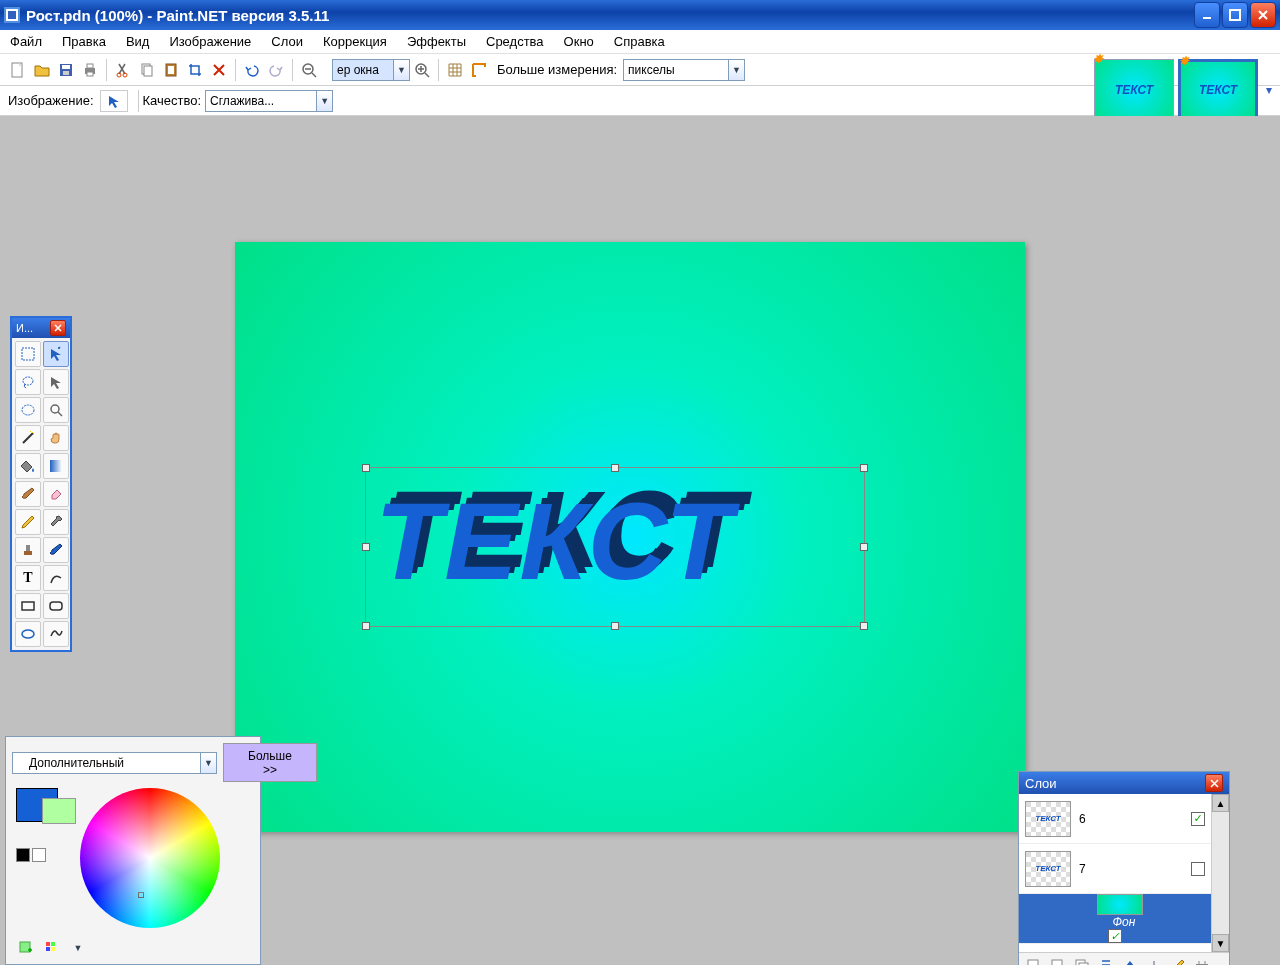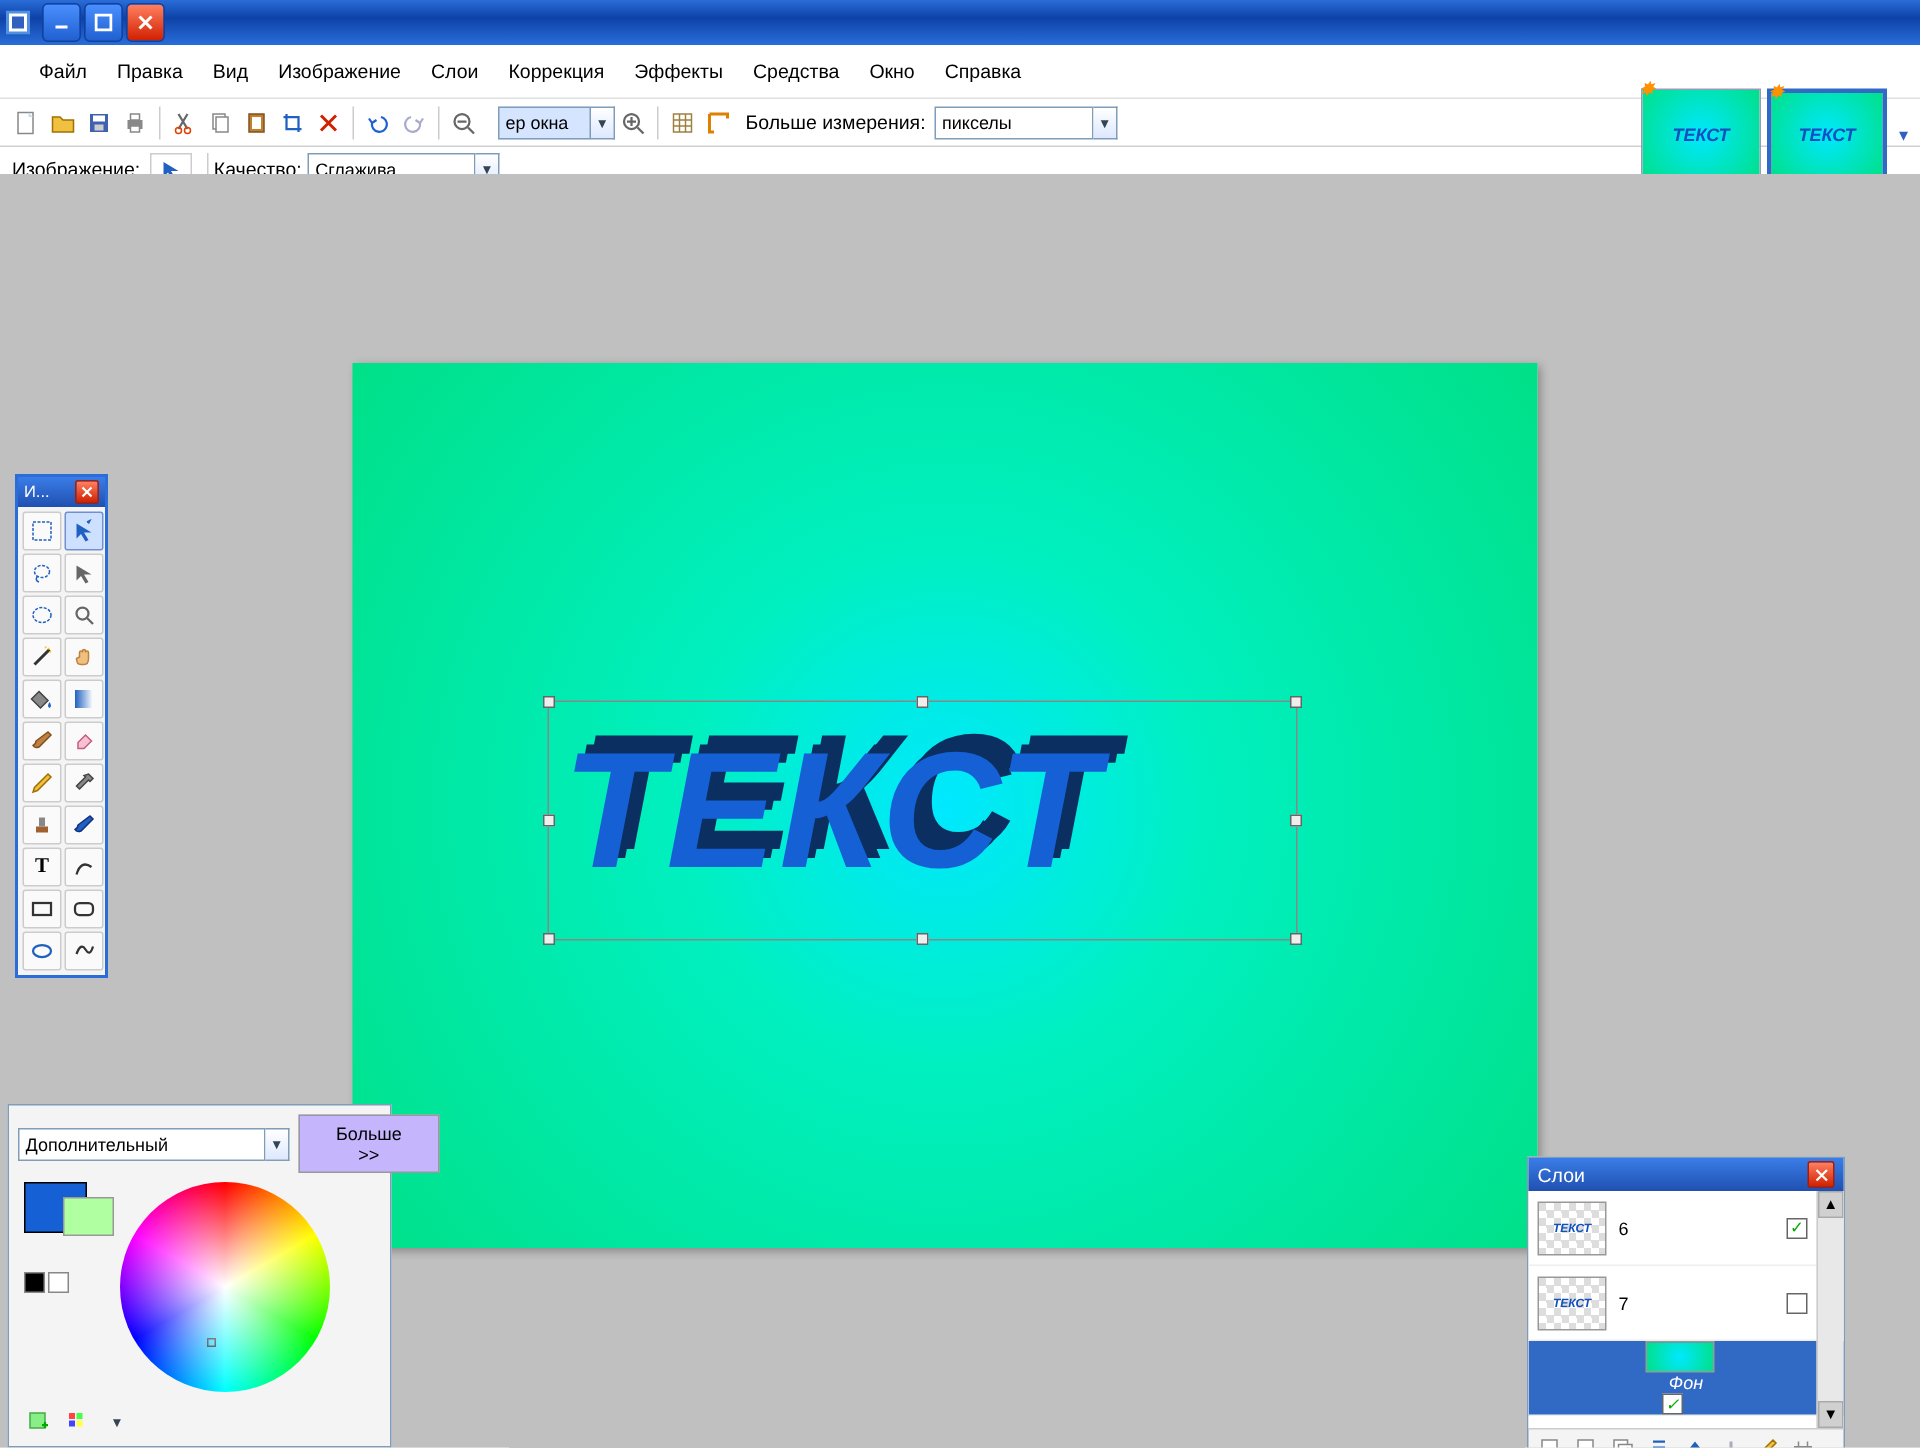--- a/index.html
+++ b/index.html
@@ -8,21 +8,21 @@
 
 .titlebar { height: 30px; background: linear-gradient(to bottom, #2a6dd8, #0d42a8 40%, #2a6dd8); display: flex; align-items: center; padding: 0 4px; }
 .titlebar-icon { width: 16px; height: 16px; margin-right: 6px; }
 .titlebar-text { color: #fff; font-weight: bold; font-size: 15px; flex: 1; }
 .win-btn { width: 26px; height: 26px; margin-left: 2px; border: 1px solid #1040a0; border-radius: 4px; display: flex; align-items: center; justify-content: center; }
 .win-min { background: linear-gradient(#4a8fff,#2060d0); }
 .win-max { background: linear-gradient(#4a8fff,#2060d0); }
 .win-close { background: linear-gradient(#ff8060,#d02000); }
 
 
-.menubar { height: 36px; background: #fff; display: flex; align-items: center; padding: 0 16px; font-size: 13px; border-bottom: 1px solid #e0e0e0; }
+.menubar { height: 24px; background: #fff; display: flex; align-items: center; padding: 0 0; font-size: 13px; border-bottom: 1px solid #e0e0e0; }
 .menu-item { padding: 2px 10px; cursor: default; }
 
 
 .toolbar { height: 32px; background: #fff; display: flex; align-items: center; padding: 0 6px; border-bottom: 1px solid #d0d0d0; }
 .tb-btn { width: 22px; height: 22px; margin: 0 1px; display: flex; align-items: center; justify-content: center; border-radius: 2px; }
 .tb-sep { width: 1px; height: 22px; background: #ccc; margin: 0 4px; }
 .zoom-input { width: 62px; height: 22px; border: 1px solid #7f9db9; background: #d6e5ff; font-size: 12px; padding: 0 4px; }
 .units-label { font-size: 13px; margin: 0 6px; }
 .units-select { width: 106px; height: 22px; border: 1px solid #7f9db9; font-size: 12px; padding: 0 4px; background:#fff; }
 
@@ -53,21 +53,21 @@
 .toolwin-close { width:16px; height:16px; background: linear-gradient(#ff8060,#d02000); border:1px solid #a02010; border-radius:2px; margin-left:auto; display:flex; align-items:center; justify-content:center; }
 .tool-grid { display: grid; grid-template-columns: 1fr 1fr; gap: 2px; padding: 3px; }
 .tool-btn { width: 26px; height: 26px; border: 1px solid #ccc; background: #fafafa; display:flex; align-items:center; justify-content:center; border-radius:2px; font-size:14px; }
 .tool-btn.sel { background: #cde0ff; border-color:#7090d0; }
 
 
 .palwin { position: absolute; left: 5px; top: 620px; width: 256px; border: 1px solid #7f9db9; background: #f4f4f4; }
 .palwin-title { height: 22px; background: linear-gradient(to bottom,#3a7de8,#2050b0); color:#fff; font-size:13px; display:flex; align-items:center; padding:0 6px; }
 .pal-close { width:18px; height:18px; background: linear-gradient(#ff8060,#d02000); border:1px solid #a02010; border-radius:2px; margin-left:auto; display:flex; align-items:center; justify-content:center; font-size:12px; }
 .pal-top { display:flex; align-items:center; padding:6px; gap:6px; }
-.pal-sel { flex:1; height:22px; border:1px solid #7f9db9; font-size:12px; padding:0 4px; background:#fff; }
+.pal-sel { flex:1; height:22px; border:1px solid #7f9db9; font-size:12px; padding:0 16px; background:#fff; }
 .pal-more { height:39px; border:1px solid #999; font-size:12px; padding:0 24px; background:#c4b5fd; }
 .pal-body { display:flex; padding:0 10px 10px 10px; gap:10px; }
 .swatch-col { display:flex; flex-direction:column; gap:4px; }
 .swatch-lg { width: 42px; height: 34px; background:#1560d4; border:1px solid #000; }
 .swatch-sm { width: 34px; height: 26px; background:#b0ffa0; border:1px solid #999; margin-left:8px; margin-top:-12px; }
 .swatch-tiny { width:14px; height:14px; border:1px solid #888; }
 .wheel { width: 140px; height: 140px; border-radius: 50%; background: conic-gradient(red, yellow, lime, cyan, blue, magenta, red); position:relative; }
 .wheel::after { content:""; position:absolute; inset:0; border-radius:50%; background: radial-gradient(circle, #fff 0%, rgba(255,255,255,0) 70%); }
 .pal-bottom-icons { display:flex; gap:6px; padding: 0 10px 6px 10px; }
 .pal-icon-btn { width:20px; height:20px; display:flex; align-items:center; justify-content:center; font-size:14px; }
@@ -93,20 +93,21 @@
 </style>
 </head>
 <body>
 
 <div class="titlebar">
   <svg class="titlebar-icon" viewBox="0 0 16 16">
       <rect width="16" height="16" fill="#5090e0"></rect>
       <rect x="2" y="2" width="12" height="12" fill="#fff"></rect>
       <rect x="4" y="4" width="8" height="8" fill="#3060c0"></rect>
     </svg>
+  <span class="titlebar-text">Рост.pdn (100%) - Paint.NET версия 3.5.11</span>
   <div class="win-btn win-min">
       <svg width="12" height="12">
         <rect x="2" y="8" width="8" height="2" fill="#fff"></rect>
       </svg>
     </div>
   <div class="win-btn win-max">
       <svg width="12" height="12">
         <rect x="1" y="1" width="10" height="10" fill="none" stroke="#fff" stroke-width="2"></rect>
       </svg>
     </div>

